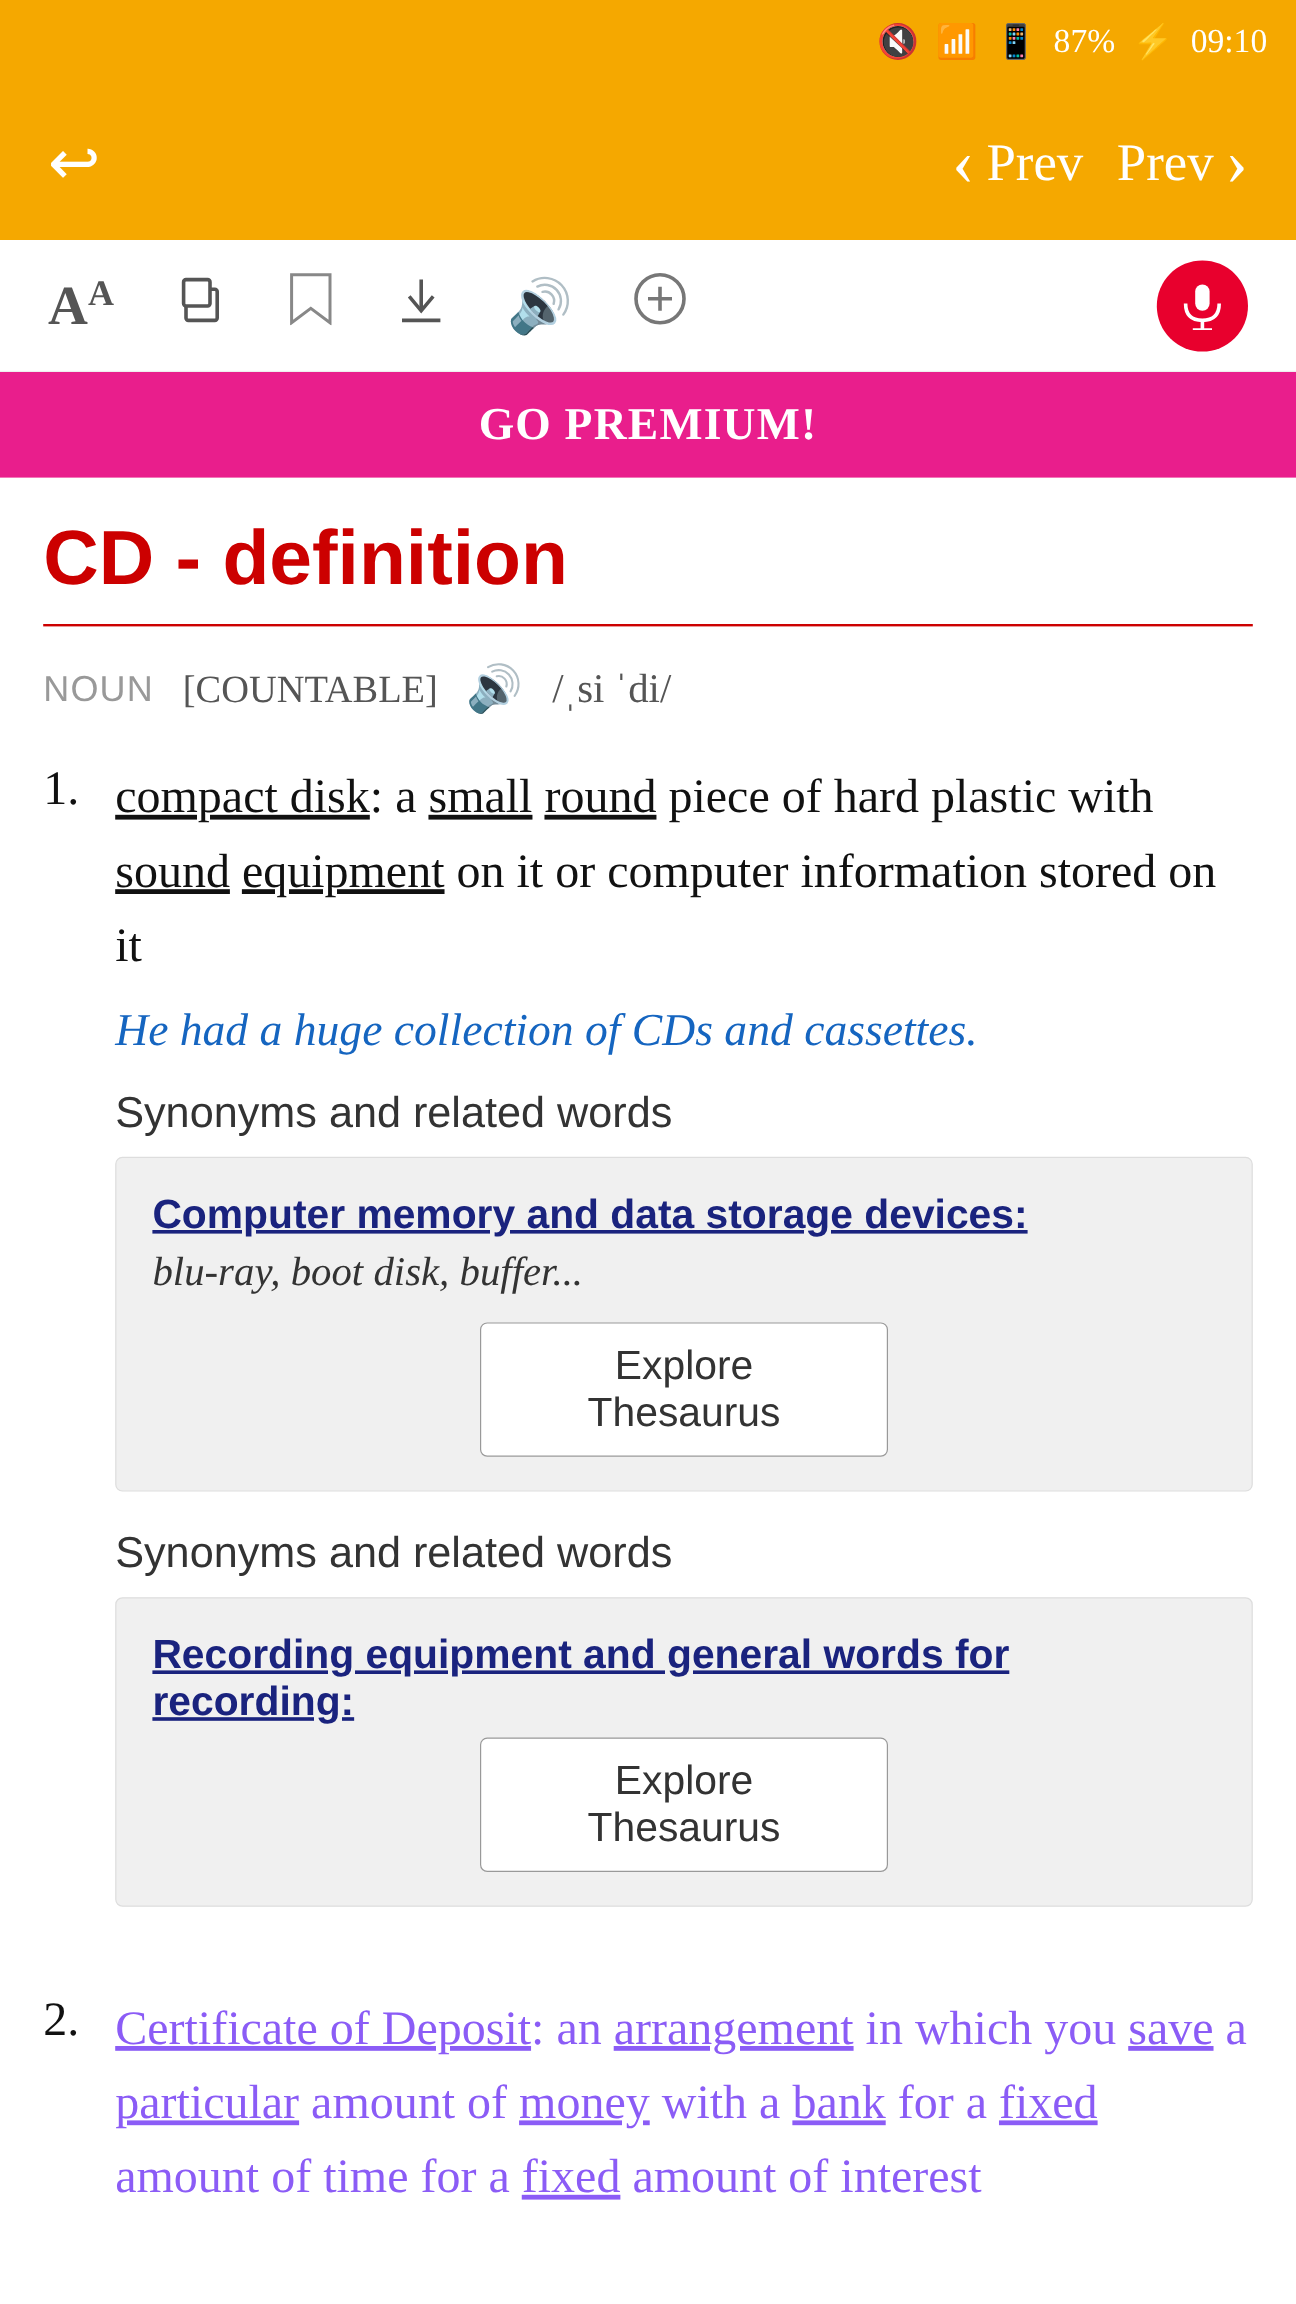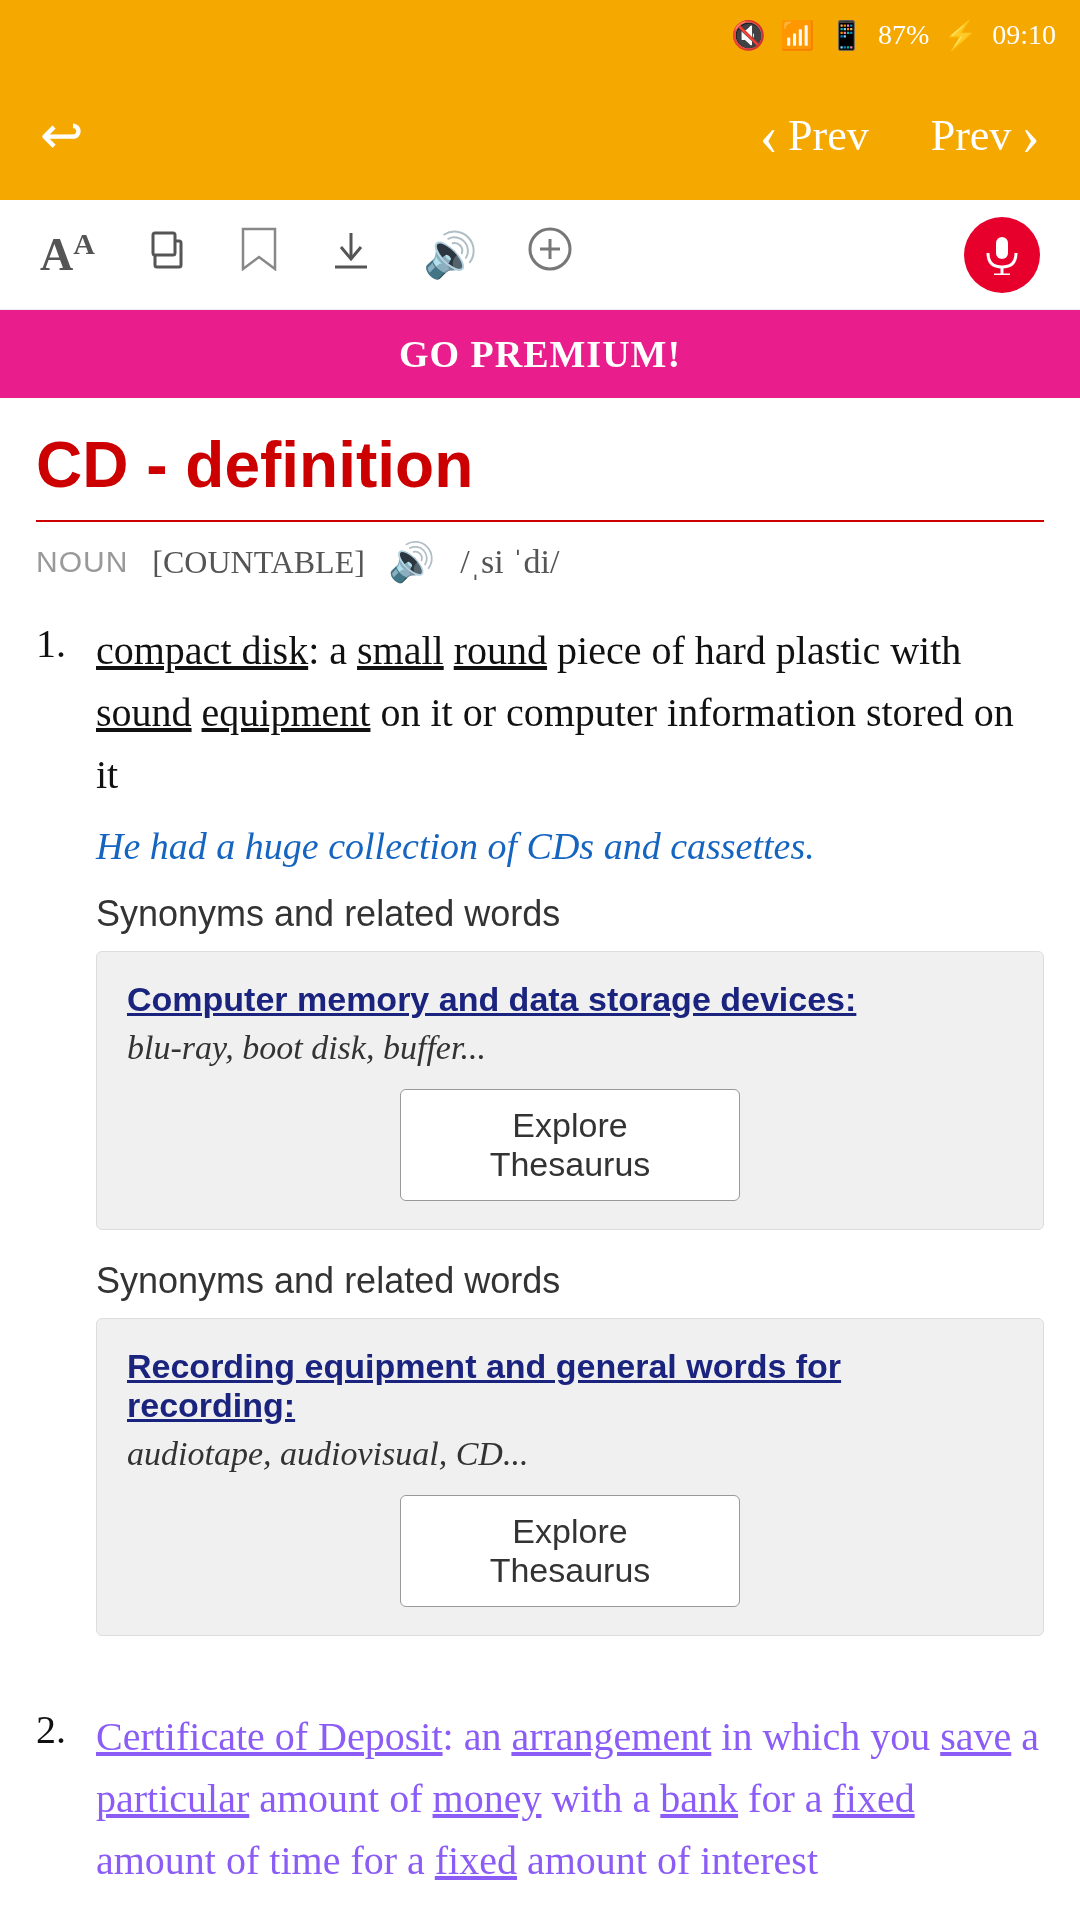--- a/index.html
+++ b/index.html
@@ -45,21 +45,21 @@
       display: flex;
       align-items: center;
       gap: 12px;
       font-size: 44px;
       color: white;
       cursor: pointer;
     }
     .nav-prev-next {
       display: flex;
       align-items: center;
-      gap: 62px;
+      gap: 28px;
       font-size: 44px;
       color: white;
     }
     .nav-prev-next span {
       display: flex;
       align-items: center;
       gap: 10px;
       cursor: pointer;
     }
     .arrow-left::before { content: '‹'; font-size: 56px; font-weight: 300; }
@@ -113,21 +113,21 @@
       padding: 30px 36px 60px;
     }
 
     .word-title {
       color: #cc0000;
       font-size: 64px;
       font-weight: bold;
       font-family: Arial, sans-serif;
       padding-bottom: 18px;
       border-bottom: 2px solid #cc0000;
-      margin-bottom: 18px;
+      margin-bottom: 30px;
     }
 
     .word-meta {
       display: flex;
       align-items: center;
       gap: 24px;
       margin-bottom: 36px;
       font-size: 34px;
       color: #777;
     }
@@ -330,21 +330,20 @@
         <div class="thesaurus-box">
           <span class="category-link">Computer memory and data storage devices:</span>
           <div class="words-list">blu-ray, boot disk, buffer...</div>
           <button class="explore-btn">Explore Thesaurus</button>
         </div>
 
         <div class="synonyms-heading">Synonyms and related words</div>
 
         <div class="thesaurus-box">
           <span class="category-link">Recording equipment and general words for recording:</span>
-          <div class="words-list">audiotape, audiovisual, CD...</div>
           <button class="explore-btn">Explore Thesaurus</button>
         </div>
       </div>
     </div>
   </div>
 
   <div class="def-item">
     <div class="def-num">
       <span class="num">2.</span>
       <div class="def-2-text">

